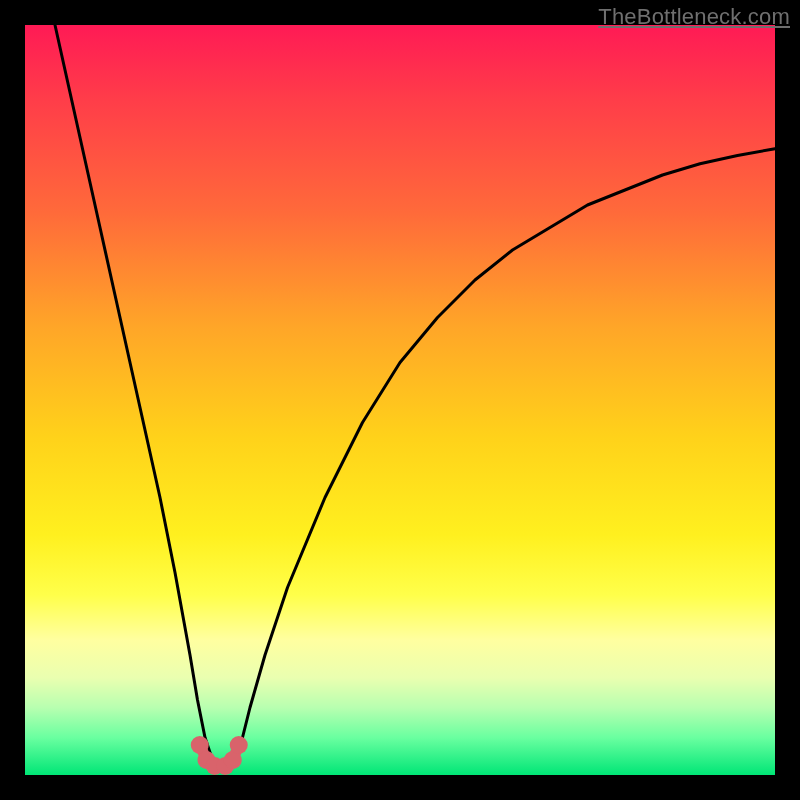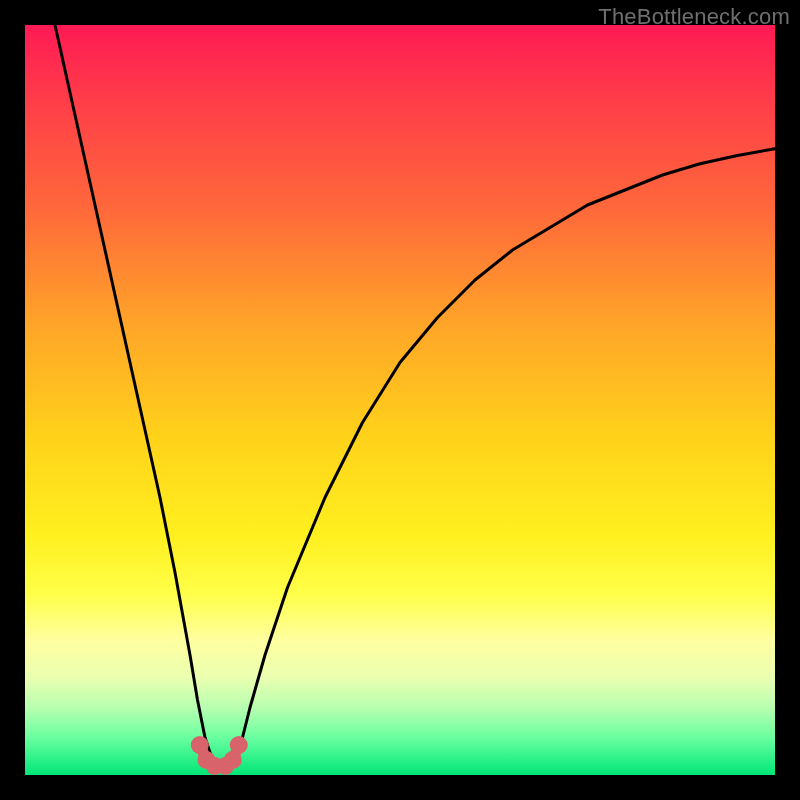--- a/index.html
+++ b/index.html
@@ -41,20 +41,21 @@
     );
   }
   .watermark {
     position: absolute;
     top: 4px;
     right: 10px;
     color: #6f6f6f;
     font-size: 22px;
     letter-spacing: 0.2px;
     user-select: none;
+    text-decoration: underline;
   }
   svg.curve {
     position: absolute;
     left: 0;
     top: 0;
     width: 750px;
     height: 750px;
     overflow: visible;
   }
 </style>

